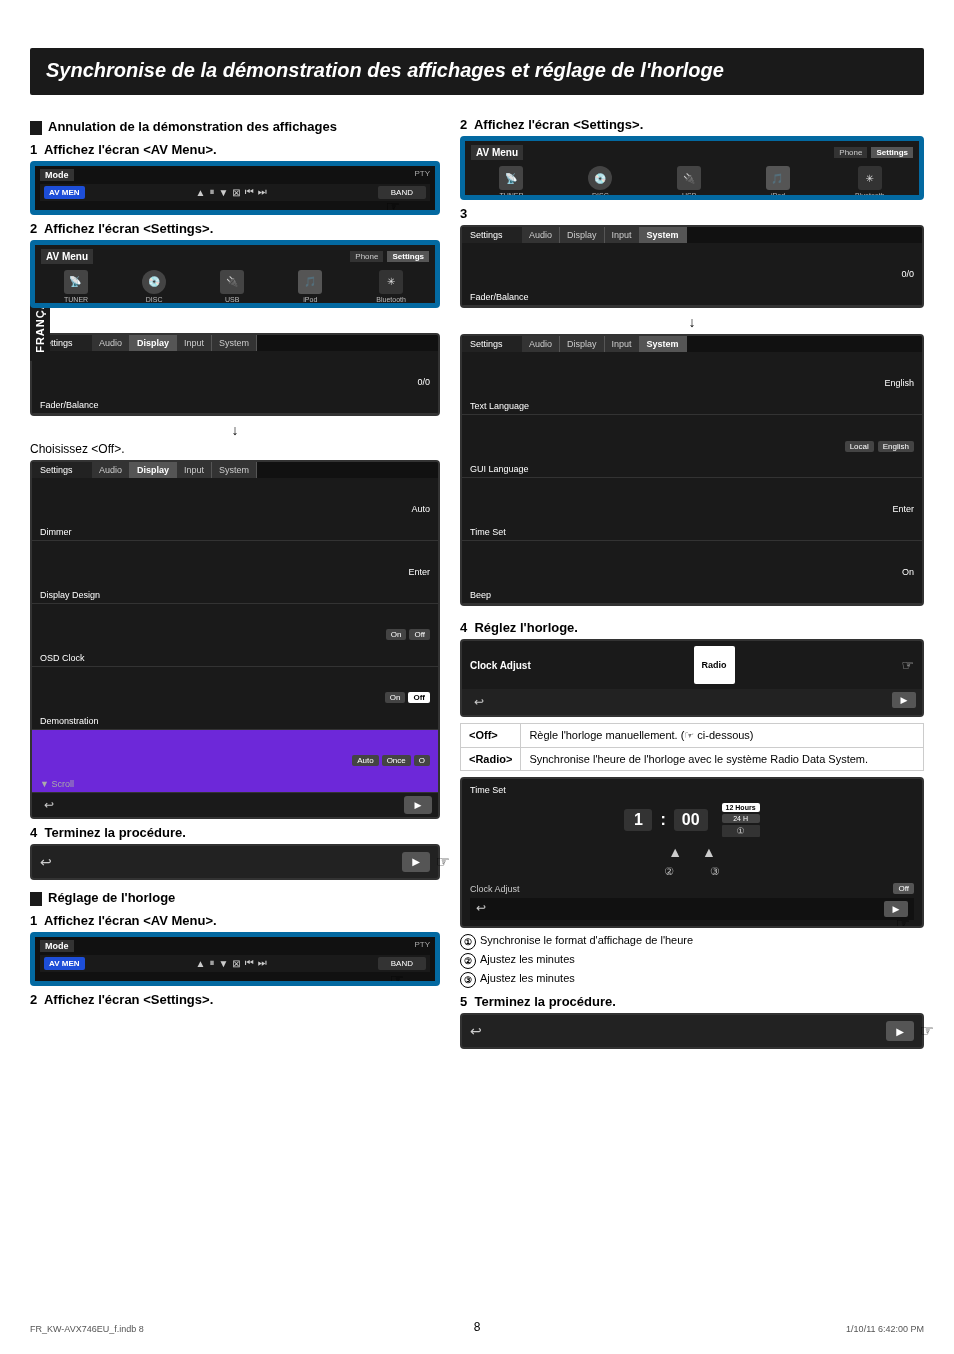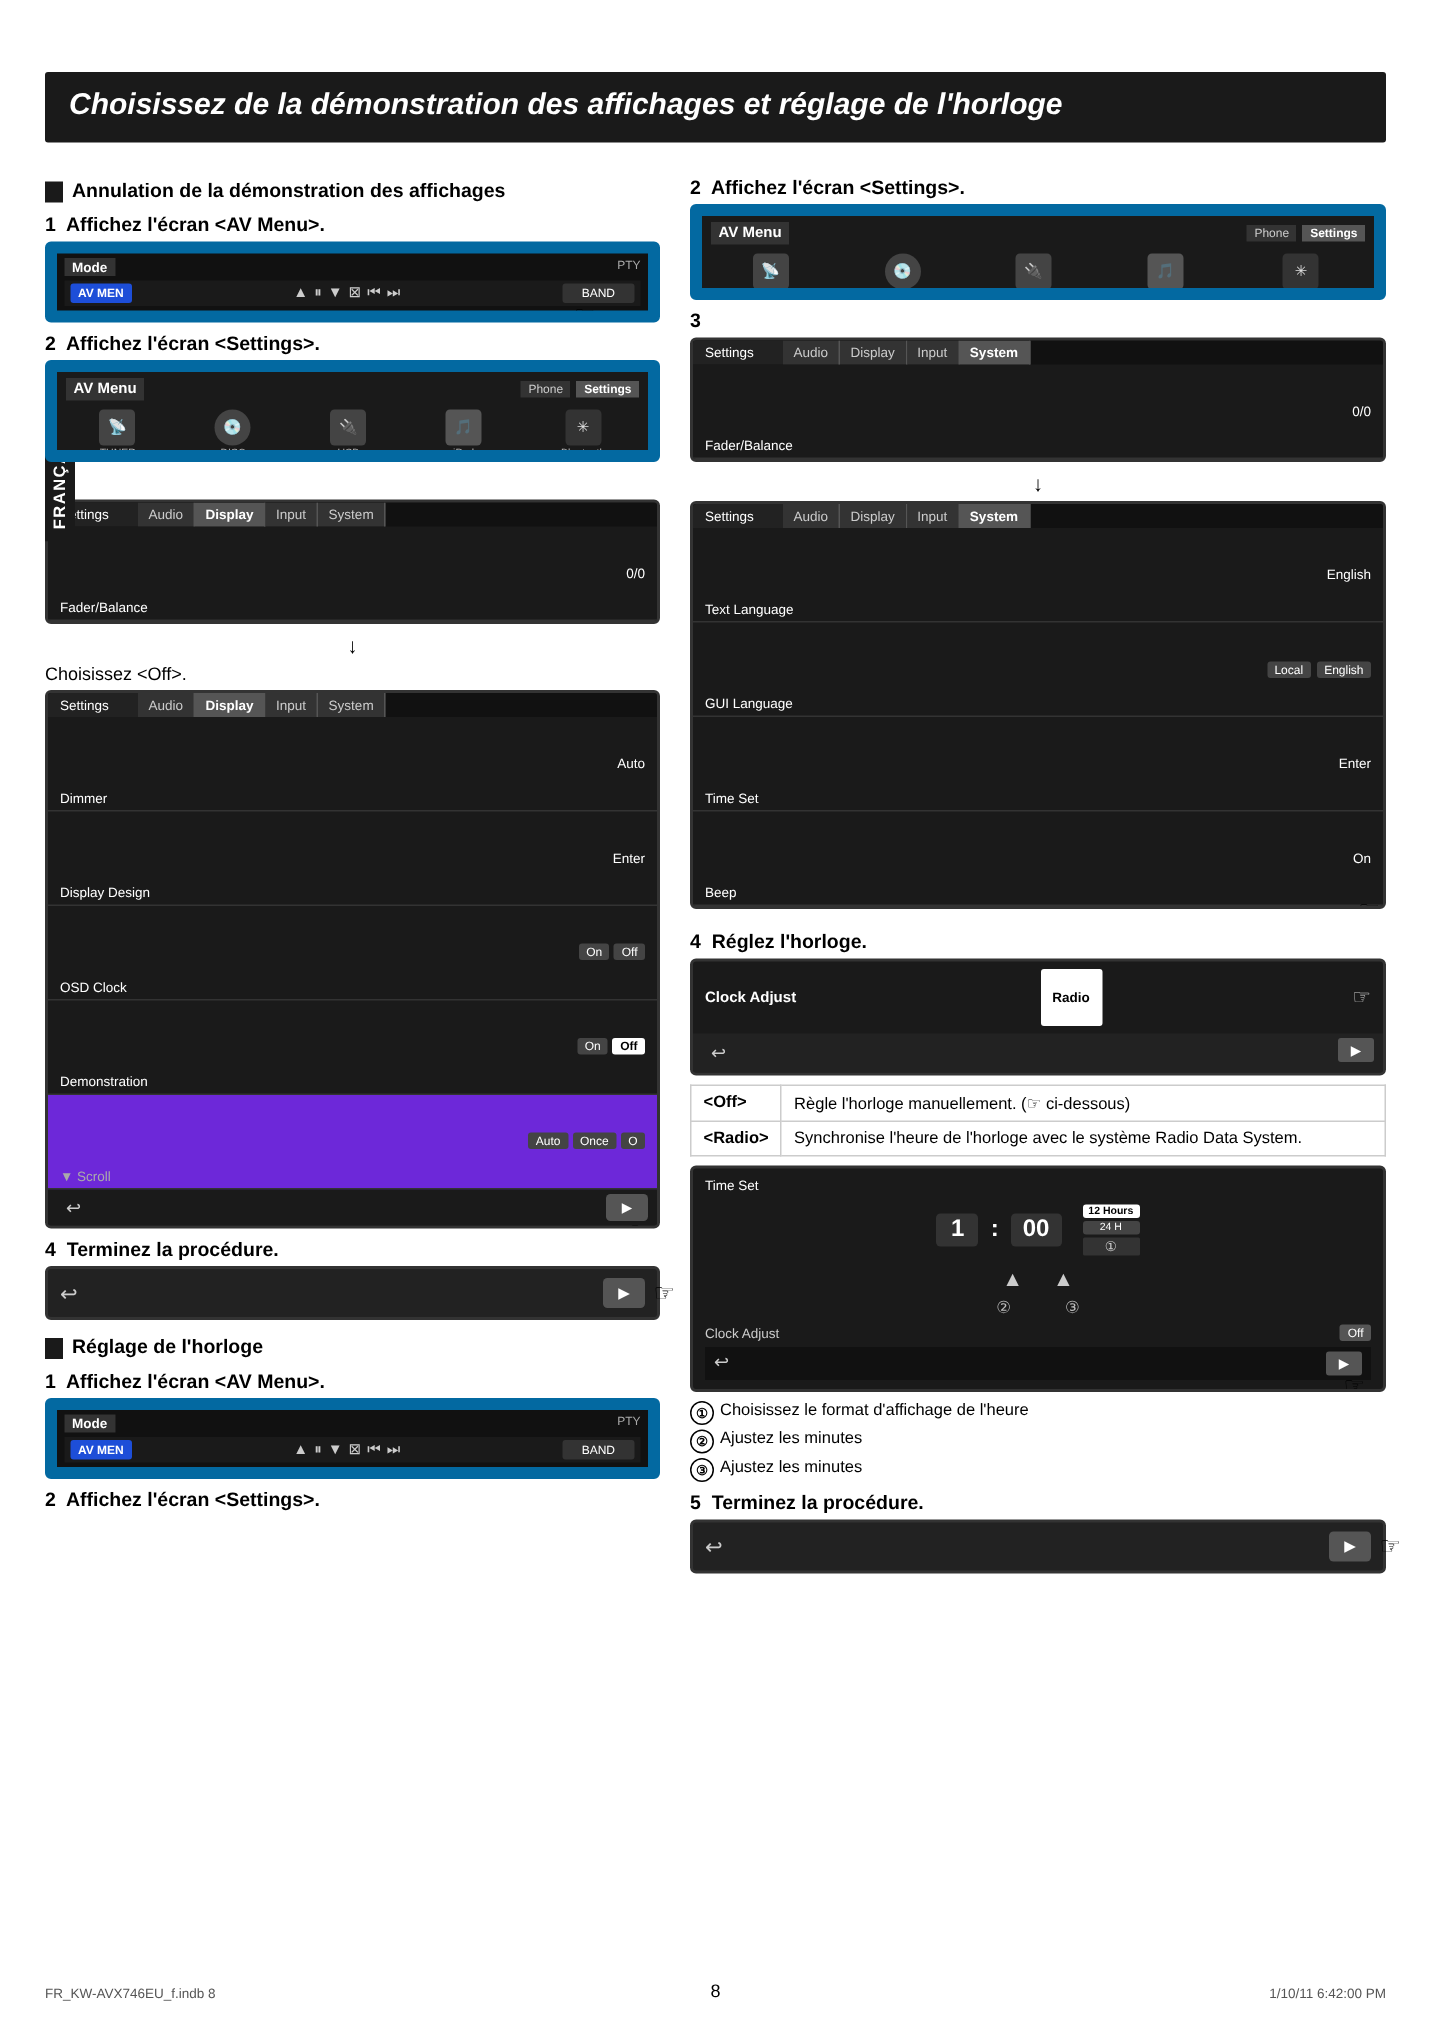--- a/index.html
+++ b/index.html
@@ -110,21 +110,21 @@
     
     .step {
       font-size: 13px;
       font-weight: bold;
       margin: 6px 0 4px 0;
     }
 
     
     .screen {
       background: #222;
-      border: 8px solid #0369a1;
+      border: 5px solid #0369a1;
       border-radius: 4px;
       margin: 4px 0 6px 0;
       overflow: hidden;
       position: relative;
     }
 
     
     .av-menu-screen {
       background: #1a1a1a;
       padding: 4px 6px;
@@ -538,21 +538,21 @@
 
 <div class="corner corner-tl"></div>
 <div class="corner corner-tr"></div>
 <div class="corner corner-bl"></div>
 <div class="corner corner-br"></div>
 
 <div class="page-outer">
 
   <div class="sidebar-label" style="top: 280px;">FRANÇAIS</div>
 
-  <div class="page-title-box">Choisissez de la démonstration des affichages et réglage de l'horloge</div>
+  <div class="page-title-box">Synchronise de la démonstration des affichages et réglage de l'horloge</div>
 
   <div class="two-col">
 
     <div class="col-left">
 
       <div class="section-header">
         <div class="section-icon"></div>
         <div class="section-title">Annulation de la démonstration des affichages</div>
       </div>
 
@@ -890,21 +890,21 @@
         <div style="display:flex;justify-content:space-between;background:#111;padding:3px 6px;margin-top:4px;position:relative;">
           <div style="color:#ccc;font-size:12px;">↩</div>
           <div style="width:24px;height:16px;background:#555;border-radius:2px;display:flex;align-items:center;justify-content:center;color:#fff;font-size:9px;">▶</div>
           <span style="position:absolute;right:4px;top:16px;font-size:16px;">☞</span>
         </div>
       </div>
 
       <div style="margin: 6px 0;">
         <div class="note-row">
           <span class="circle-num">①</span>
-          <span>Choisissez le format d'affichage de l'heure</span>
+          <span>Synchronise le format d'affichage de l'heure</span>
         </div>
         <div class="note-row">
           <span class="circle-num">②</span>
           <span>Ajustez les minutes</span>
         </div>
         <div class="note-row">
           <span class="circle-num">③</span>
           <span>Ajustez les minutes</span>
         </div>
       </div>

